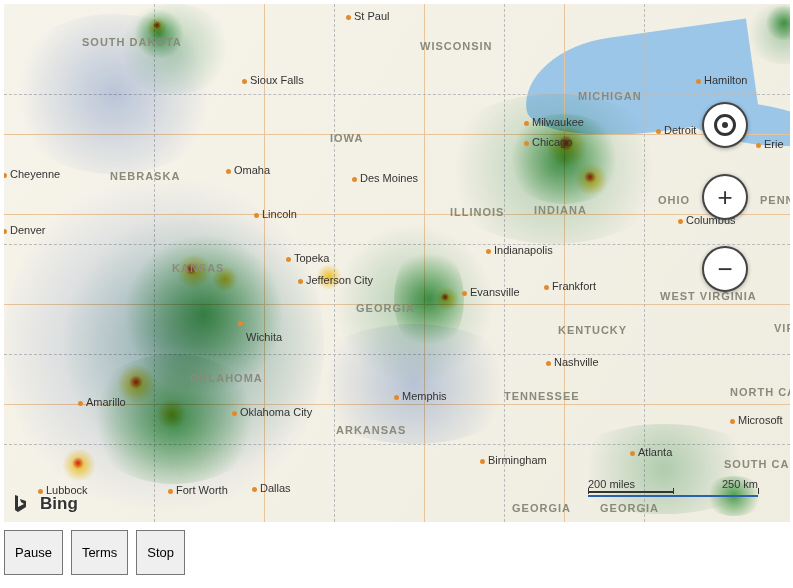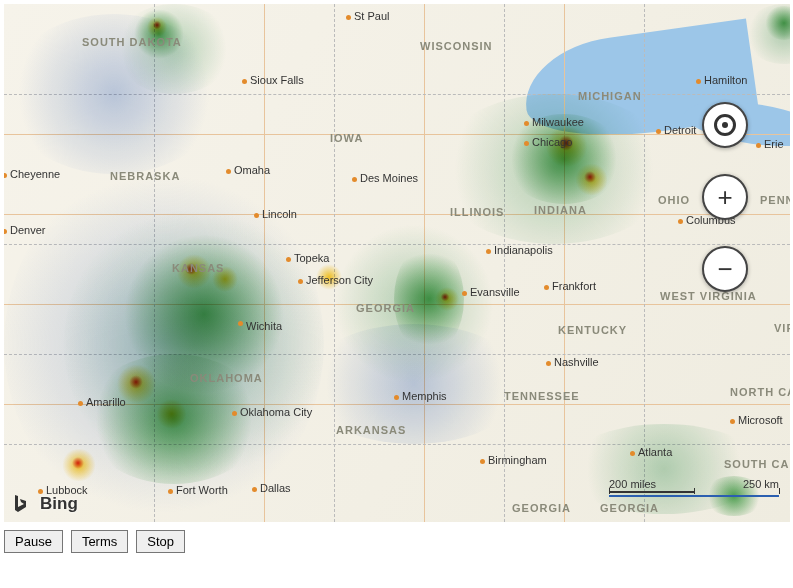--- a/index.html
+++ b/index.html
@@ -116,21 +116,21 @@
   .locate-btn .ring {
     width:22px; height:22px; border:3px solid #333; border-radius:50%;
     display:flex; align-items:center; justify-content:center;
   }
   .locate-btn .ring::after { content:""; width:6px; height:6px; background:#333; border-radius:50%; }
   .zoom-in  { top: 170px; }
   .zoom-out { top: 242px; }
 
   
   .scale {
-    position:absolute; bottom:24px; right:11px;
+    position:absolute; bottom:24px; right:32px;
     font-size:11px; color:#333;
     text-align:right;
   }
   .scale .bar {
     width:170px; height:7px; position:relative; margin-top:1px;
   }
   .scale .bar .seg {
     position:absolute; top:0; height:3px; border-top:2px solid #333;
   }
   .scale .bar .segend { position:absolute; width:1px; height:6px; background:#333; top:-3px; }
@@ -151,21 +151,21 @@
   }
   .bing-logo svg { width:16px; height:20px; }
 
   
   .controls-row {
     margin:8px 4px; display:flex; gap:8px;
   }
   .controls-row button {
     font-family: Arial, sans-serif;
     font-size:13px;
-    padding:3px 10px;
+    padding:14px 10px;
     background:#efefef;
     border:1px solid #767676;
     cursor:pointer;
   }
 </style>
 </head>
 <body>
 
 <div class="map-container">
 
@@ -286,21 +286,21 @@
       <div class="city-label" style="left: 490px; top: 240px;">Indianapolis</div>
       <div class="city-dot" style="left: 282px; top: 253px;"></div>
       <div class="city-label" style="left: 290px; top: 248px;">Topeka</div>
       <div class="city-dot" style="left: 294px; top: 275px;"></div>
       <div class="city-label" style="left: 302px; top: 270px;">Jefferson City</div>
       <div class="city-dot" style="left: 458px; top: 287px;"></div>
       <div class="city-label" style="left: 466px; top: 282px;">Evansville</div>
       <div class="city-dot" style="left: 540px; top: 281px;"></div>
       <div class="city-label" style="left: 548px; top: 276px;">Frankfort</div>
       <div class="city-dot" style="left: 234px; top: 317px;"></div>
-      <div class="city-label" style="left: 242px; top: 316px;">Wichita</div>
+      <div class="city-label" style="left: 242px; top: 327px;">Wichita</div>
       <div class="city-dot" style="left: 542px; top: 357px;"></div>
       <div class="city-label" style="left: 550px; top: 352px;">Nashville</div>
       <div class="city-dot" style="left: 74px; top: 397px;"></div>
       <div class="city-label" style="left: 82px; top: 392px;">Amarillo</div>
       <div class="city-dot" style="left: 228px; top: 407px;"></div>
       <div class="city-label" style="left: 236px; top: 402px;">Oklahoma City</div>
       <div class="city-dot" style="left: 390px; top: 391px;"></div>
       <div class="city-label" style="left: 398px; top: 386px;">Memphis</div>
       <div class="city-dot" style="left: 726px; top: 415px;"></div>
       <div class="city-label" style="left: 734px; top: 410px;">Microsoft</div>

